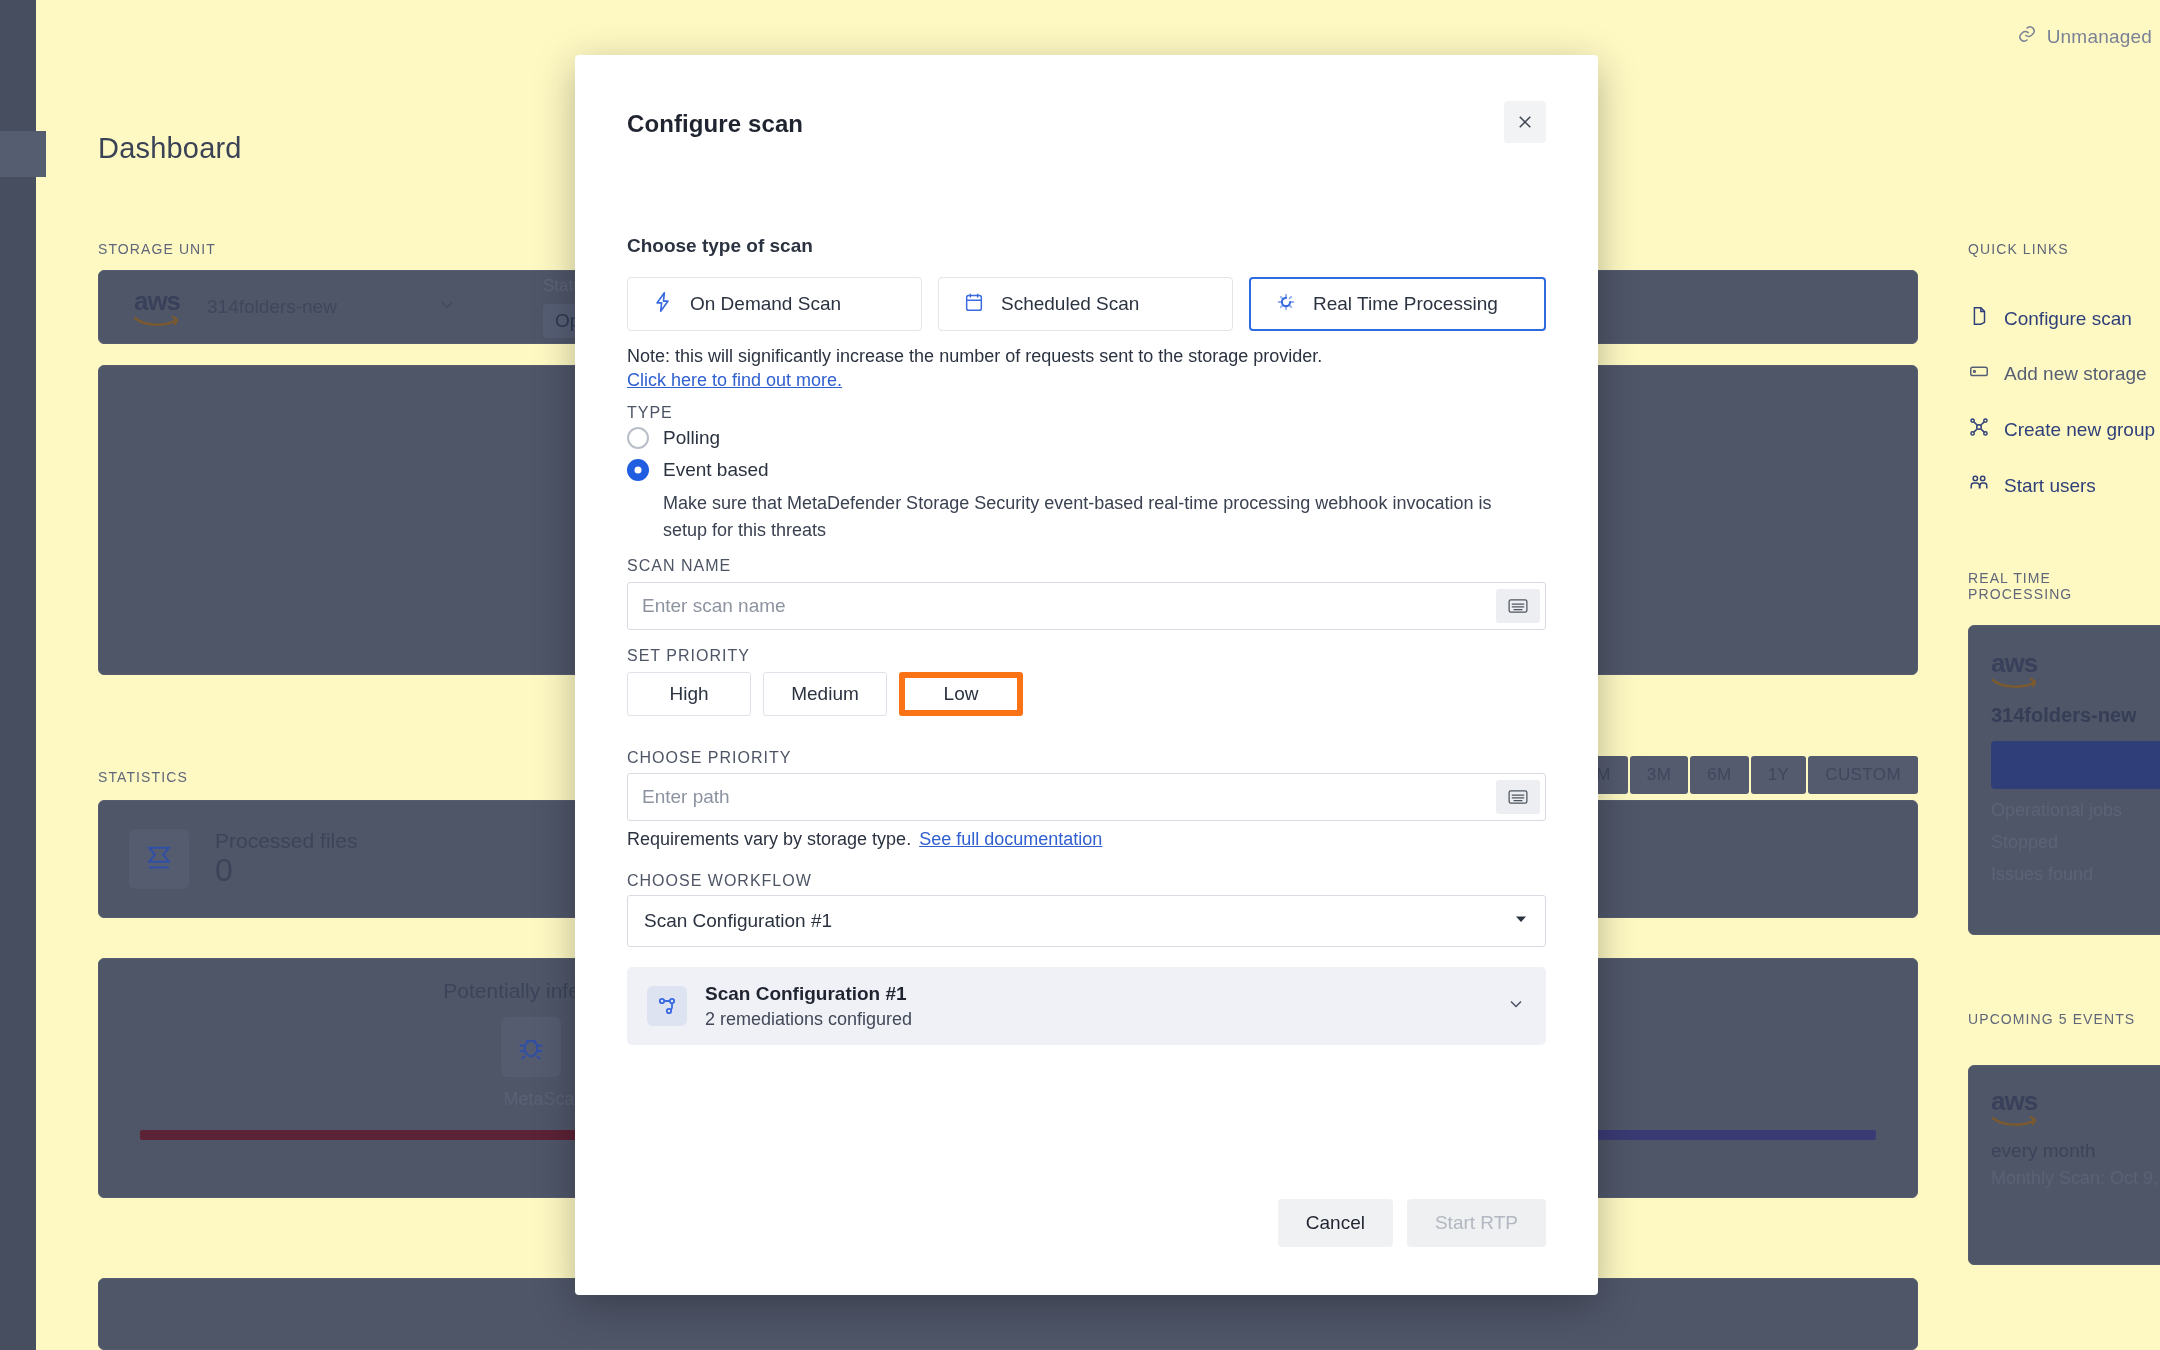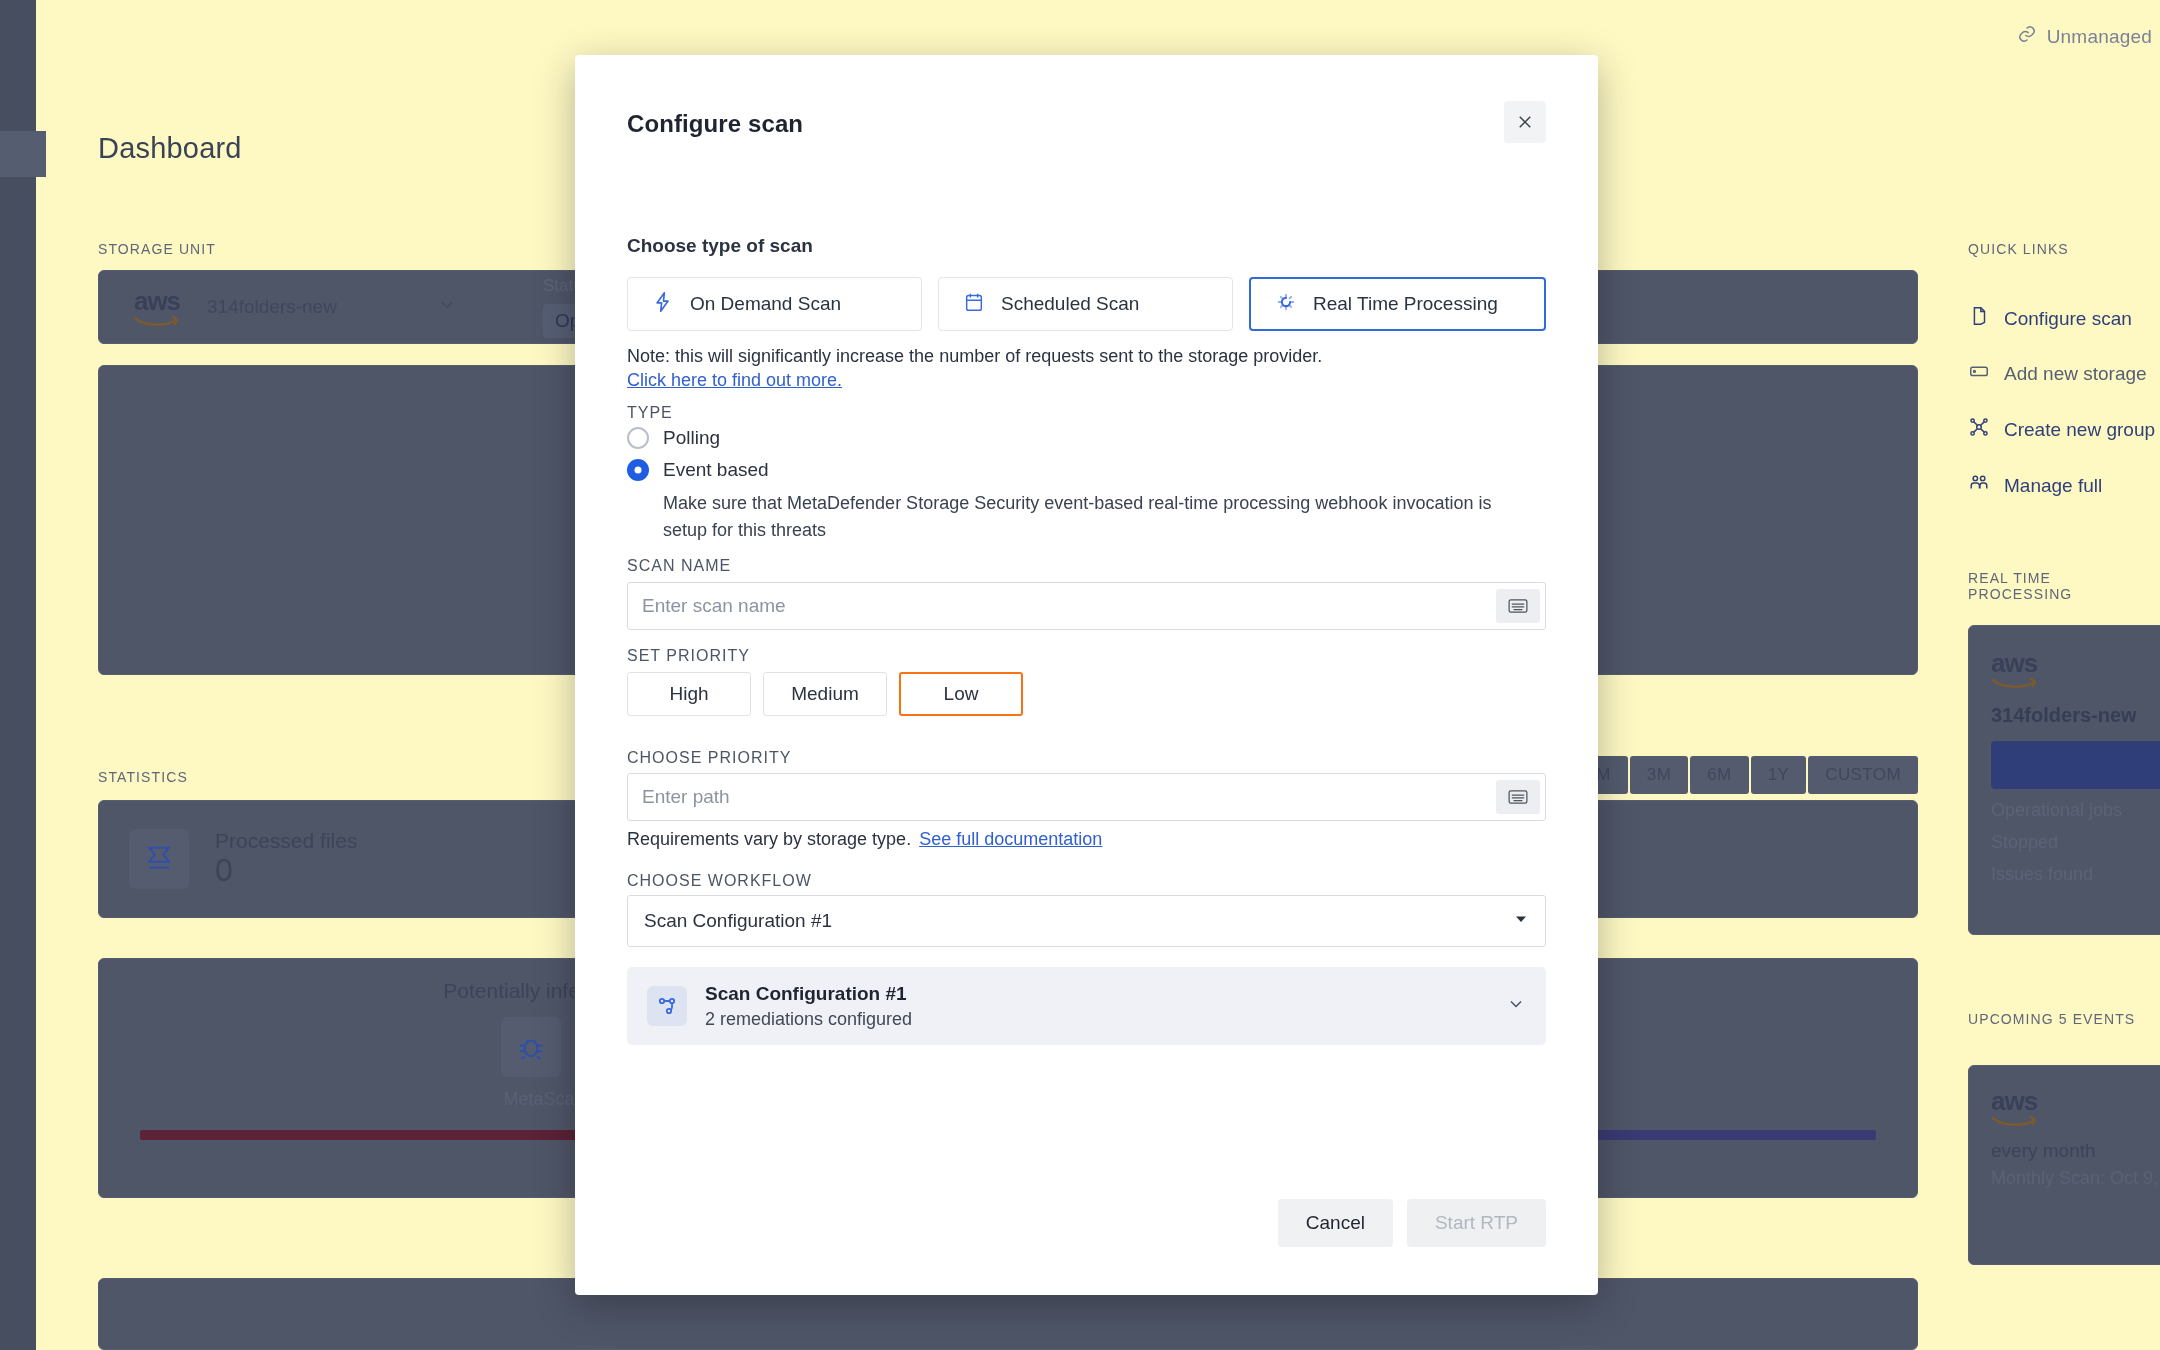--- a/index.html
+++ b/index.html
@@ -195,21 +195,21 @@
     background: #edeef1; border: none; cursor: pointer;
     display: flex; align-items: center; justify-content: center;
   }
 
   .prio-row { display: flex; gap: 12px; }
   .prio-btn {
     width: 124px; height: 44px; border: 1px solid #dfe2e8; border-radius: 3px;
     background: #fff; font-size: 19px; color: #2b3240; cursor: pointer;
     font-family: "Liberation Sans", sans-serif;
   }
-  .prio-btn.sel { border: 2px solid #f97316; }
+  .prio-btn.sel { border: 6px solid #f97316; }
 
   .select-wrap {
     position: relative; height: 52px; border: 1px solid #d8dbe2;
     border-radius: 3px; background: #fff; display: flex; align-items: center;
     padding: 0 16px; cursor: pointer;
   }
   .select-val { font-size: 19px; color: #2b3240; flex: 1; }
 
   .wf-card {
     background: #eff1f6; border-radius: 5px; height: 78px;
@@ -393,21 +393,21 @@
   </div>
 
   <div class="ql ql-on" style="top:472px;">
     <span>
       <svg width="22" height="22" viewBox="0 0 24 24" fill="none" stroke="#2f3f7a" stroke-width="1.6">
           <circle cx="8" cy="7" r="2.4"></circle>
           <circle cx="16" cy="7" r="2.4"></circle>
           <path d="M3.5 18v-3a3 3 0 0 1 3-3h3a3 3 0 0 1 3 3v3M13 18v-3a3 3 0 0 1 3-3h1.5a3 3 0 0 1 3 3v3"></path>
         </svg>
     </span>
-    <span>Manage full</span>
+    <span>Start users</span>
   </div>
 
   <div class="sec-label" id="lbl-rtp">REAL TIME PROCESSING</div>
 
   <div class="rtp-card">
     <div style="padding:24px 22px 0 22px;">
       <div class="aws-logo" style="align-items:flex-start;">
         <span class="aws-word">aws</span>
         <svg class="aws-smile" width="48" height="11" viewBox="0 0 48 11" fill="none">
           <path d="M2 3c9 8 30 9 42 2" stroke="#7a5a2e" stroke-width="2.4" stroke-linecap="round"></path>

